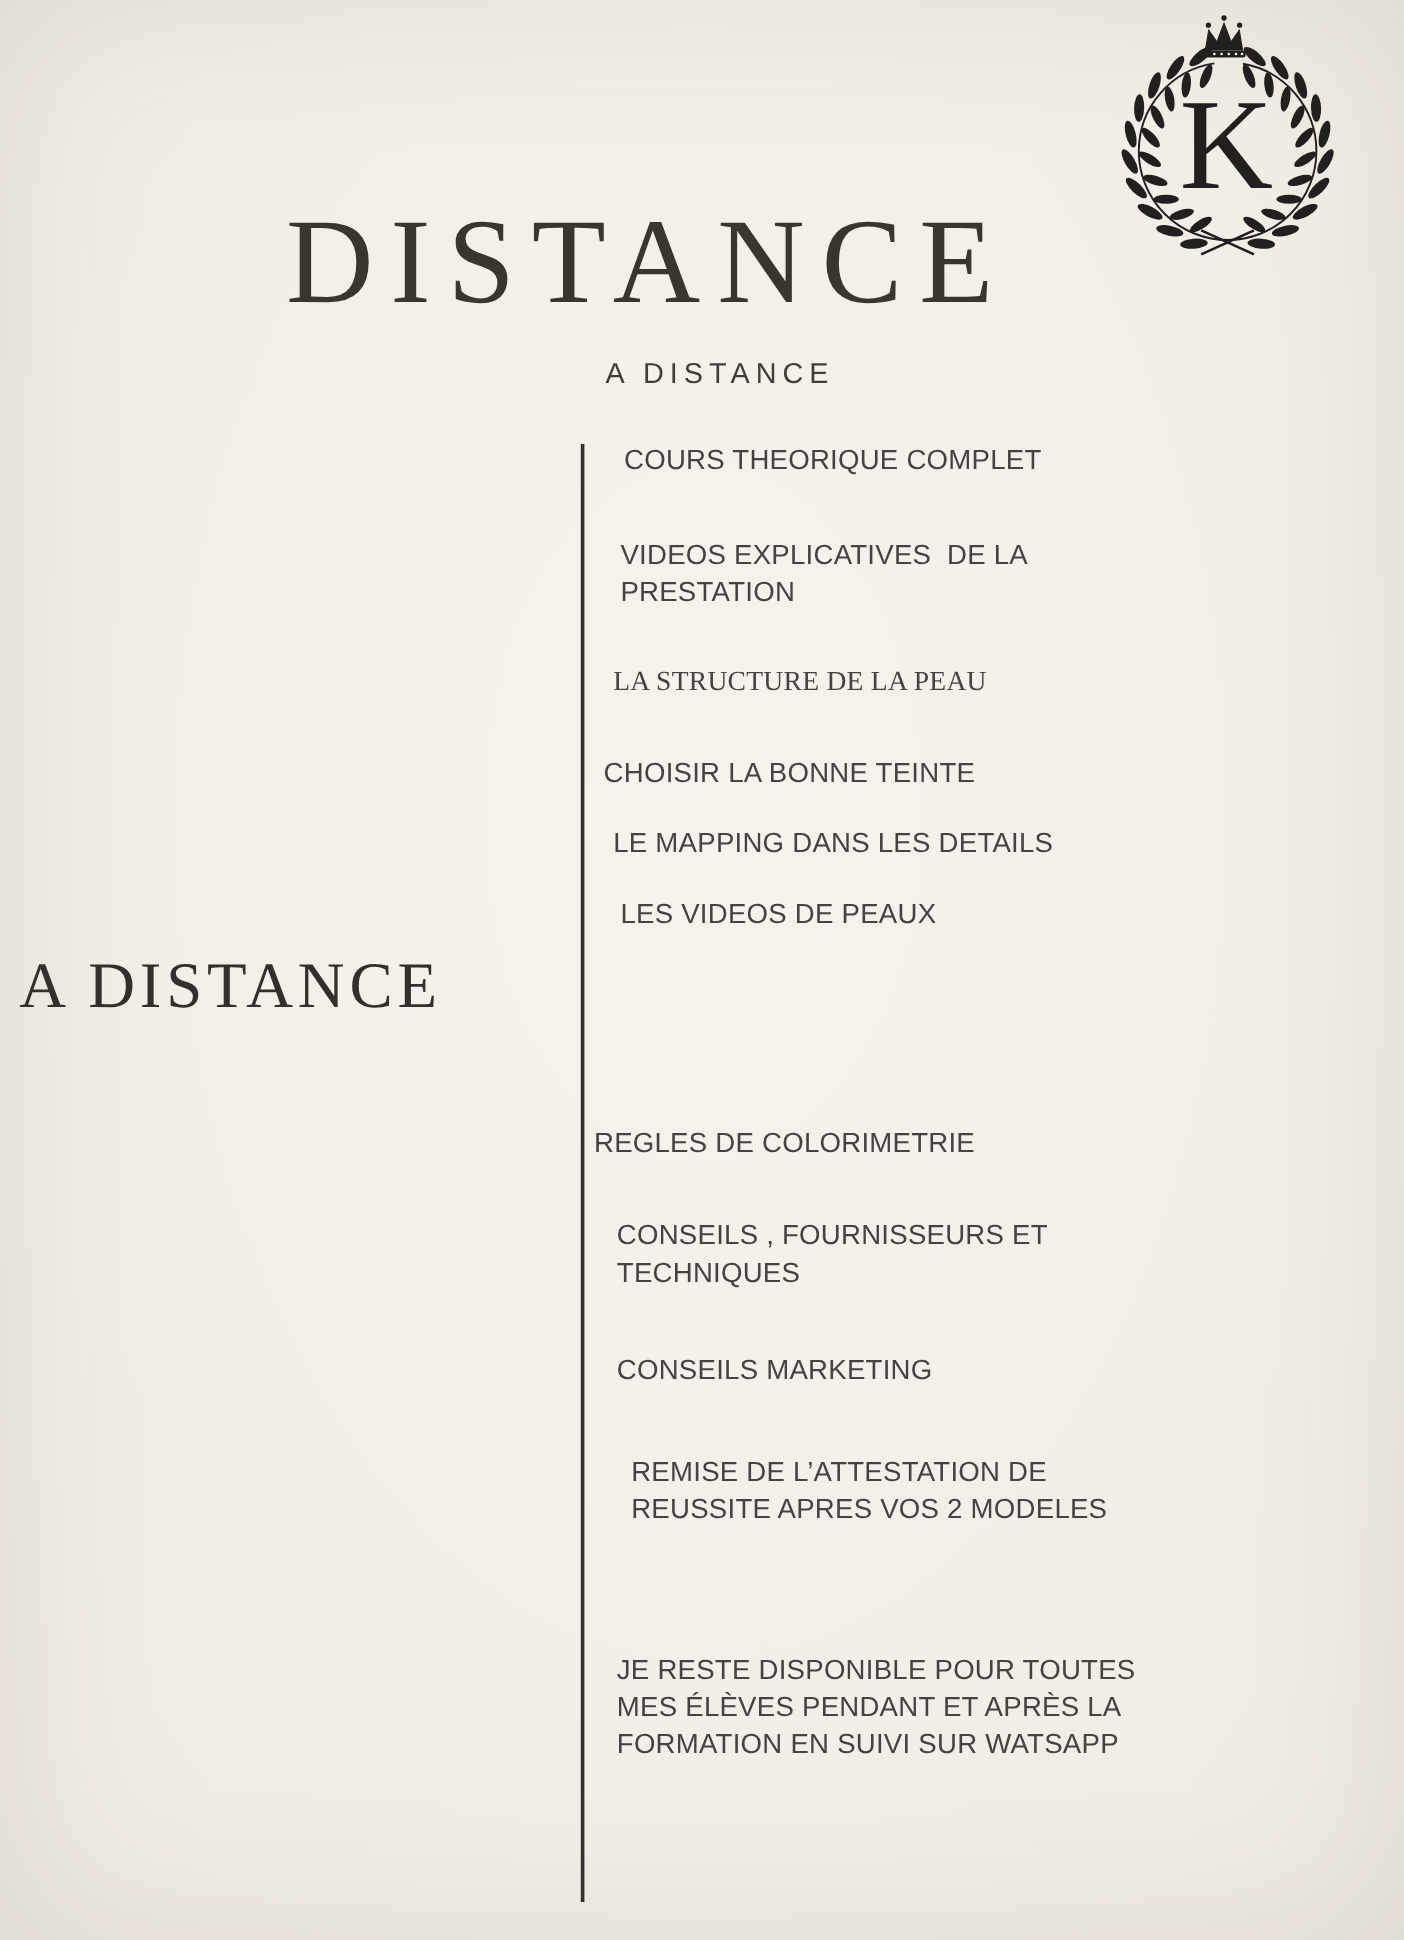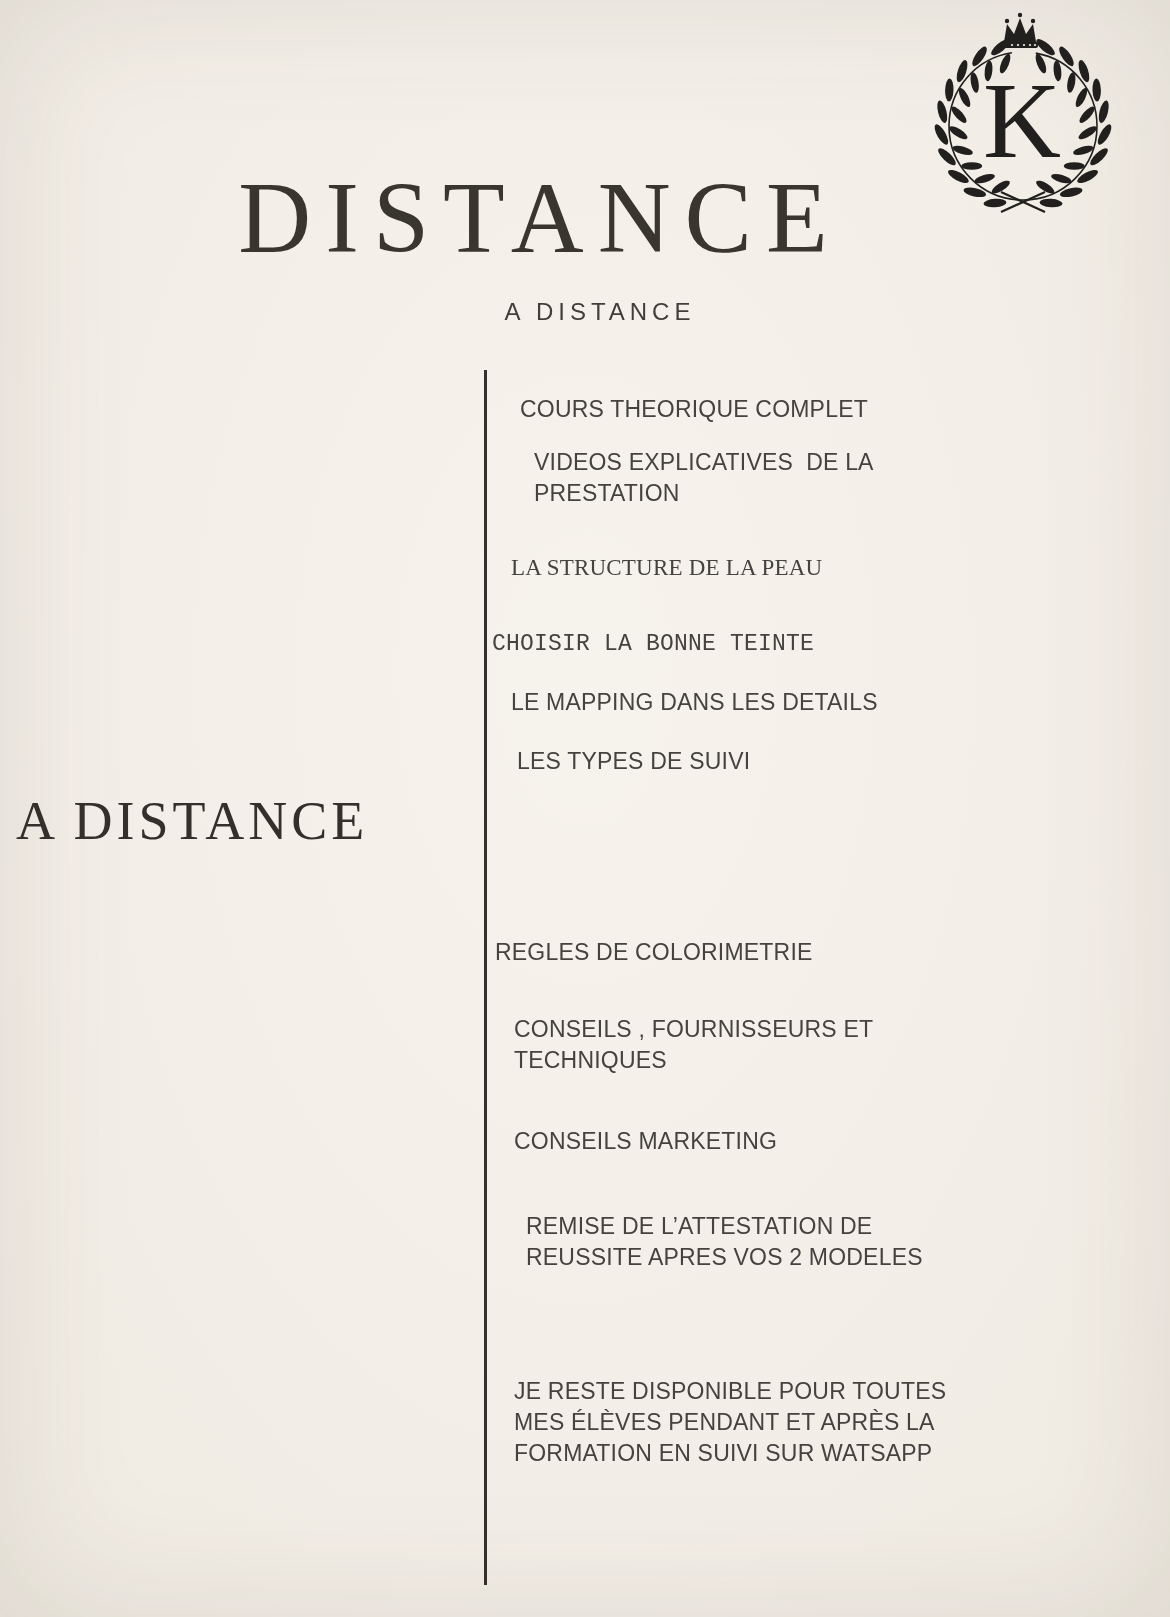--- a/index.html
+++ b/index.html
@@ -49,24 +49,24 @@
     width:3px; height:1215px;
     background:#33302d;
   }
   .item{
     position:absolute;
     font-size:23px; line-height:31px;
     letter-spacing:0.2px;
     color:#454240;
     white-space:pre-wrap;
   }
-  .i0{top:394px; left:520px;}
-  .i1{top:447px; left:517px;margin-left:17px;}
+  .i0{top:368px; left:520px;}
+  .i1{top:447px; left:517px;}
   .i2{top:552px; left:511px;font-family:Liberation Serif, serif;}
-  .i3{top:629px; left:492px;font-family:Liberation Mono, monospace;}
+  .i3{top:629px; left:503px;}
   .i4{top:687px; left:511px;}
   .i5{top:746px; left:517px;}
   .i6{top:834px; left:514px;}
   .i7{top:937px; left:495px;}
   .i8{top:1014px; left:514px;}
   .i9{top:1126px; left:514px;}
   .i10{top:1211px; left:526px;}
   .i11{top:1332px; left:514px;margin-top:44px;}
   .logo{
     position:absolute; left:913px; top:6px;
@@ -152,21 +152,21 @@
   <div class="side-label">A DISTANCE</div>
 
   <div class="divider"></div>
 
   <div class="item i0">COURS THEORIQUE COMPLET</div>
   <div class="item i1">VIDEOS EXPLICATIVES  DE LA
 PRESTATION</div>
   <div class="item i2">LA STRUCTURE DE LA PEAU</div>
   <div class="item i3">CHOISIR LA BONNE TEINTE</div>
   <div class="item i4">LE MAPPING DANS LES DETAILS</div>
-  <div class="item i5">LES TYPES DE SUIVI</div>
+  <div class="item i5">LES VIDEOS DE PEAUX</div>
   <div class="item i7">REGLES DE COLORIMETRIE</div>
   <div class="item i8">CONSEILS , FOURNISSEURS ET
 TECHNIQUES</div>
   <div class="item i9">CONSEILS MARKETING</div>
   <div class="item i10">REMISE DE L’ATTESTATION DE
 REUSSITE APRES VOS 2 MODELES</div>
   <div class="item i11">JE RESTE DISPONIBLE POUR TOUTES
 MES ÉLÈVES PENDANT ET APRÈS LA
 FORMATION EN SUIVI SUR WATSAPP</div>
 

